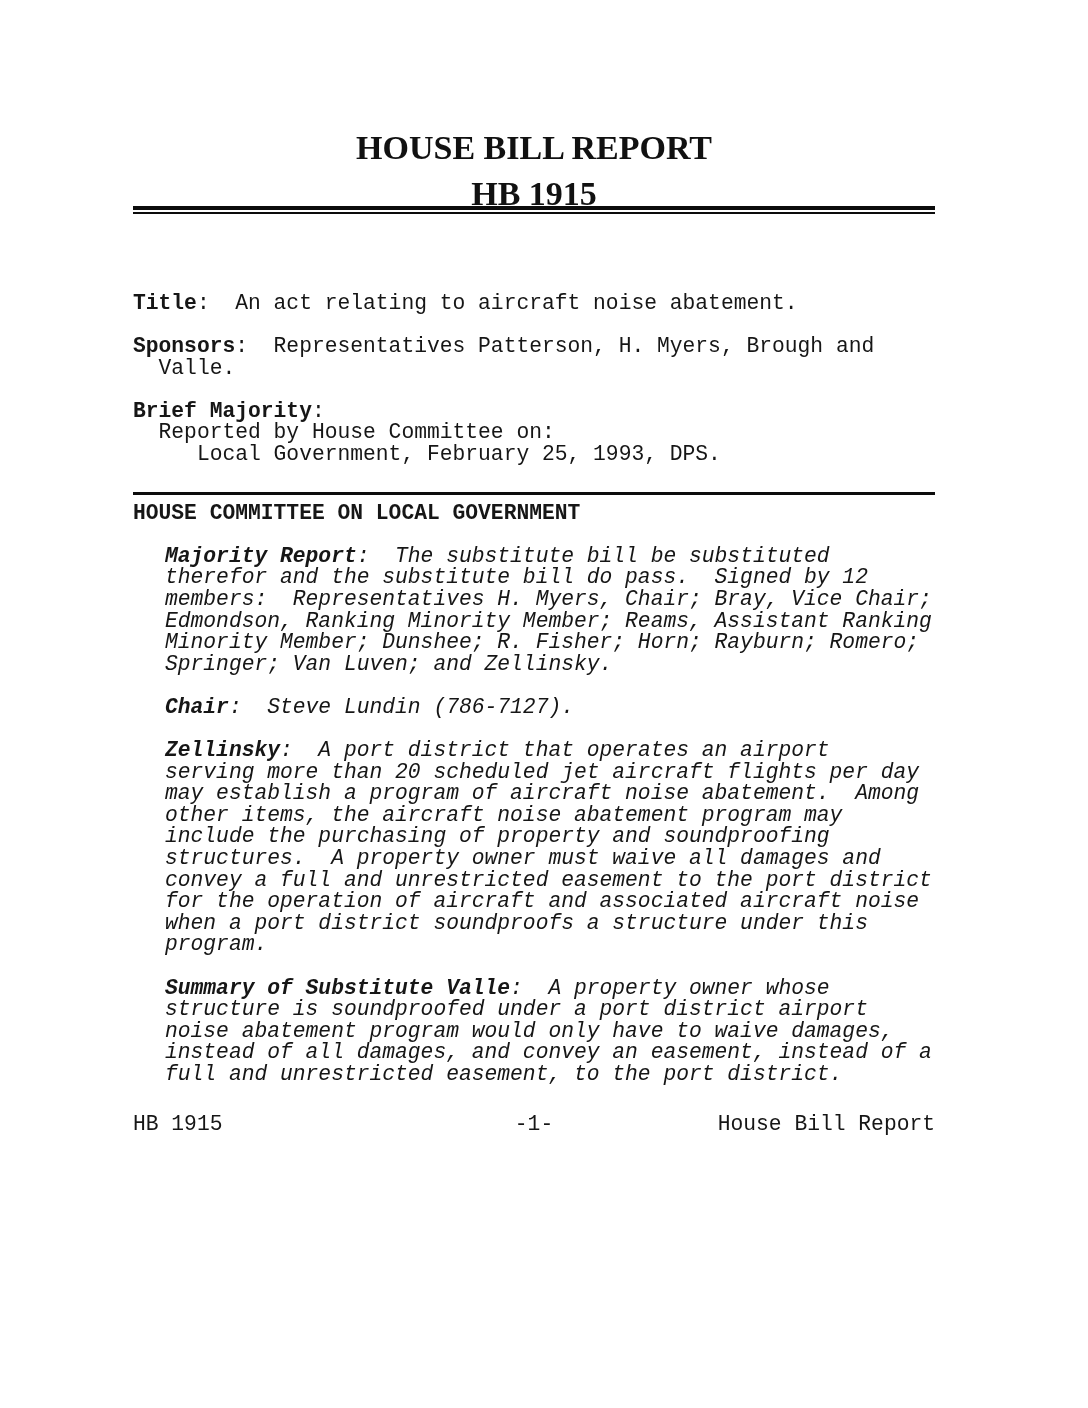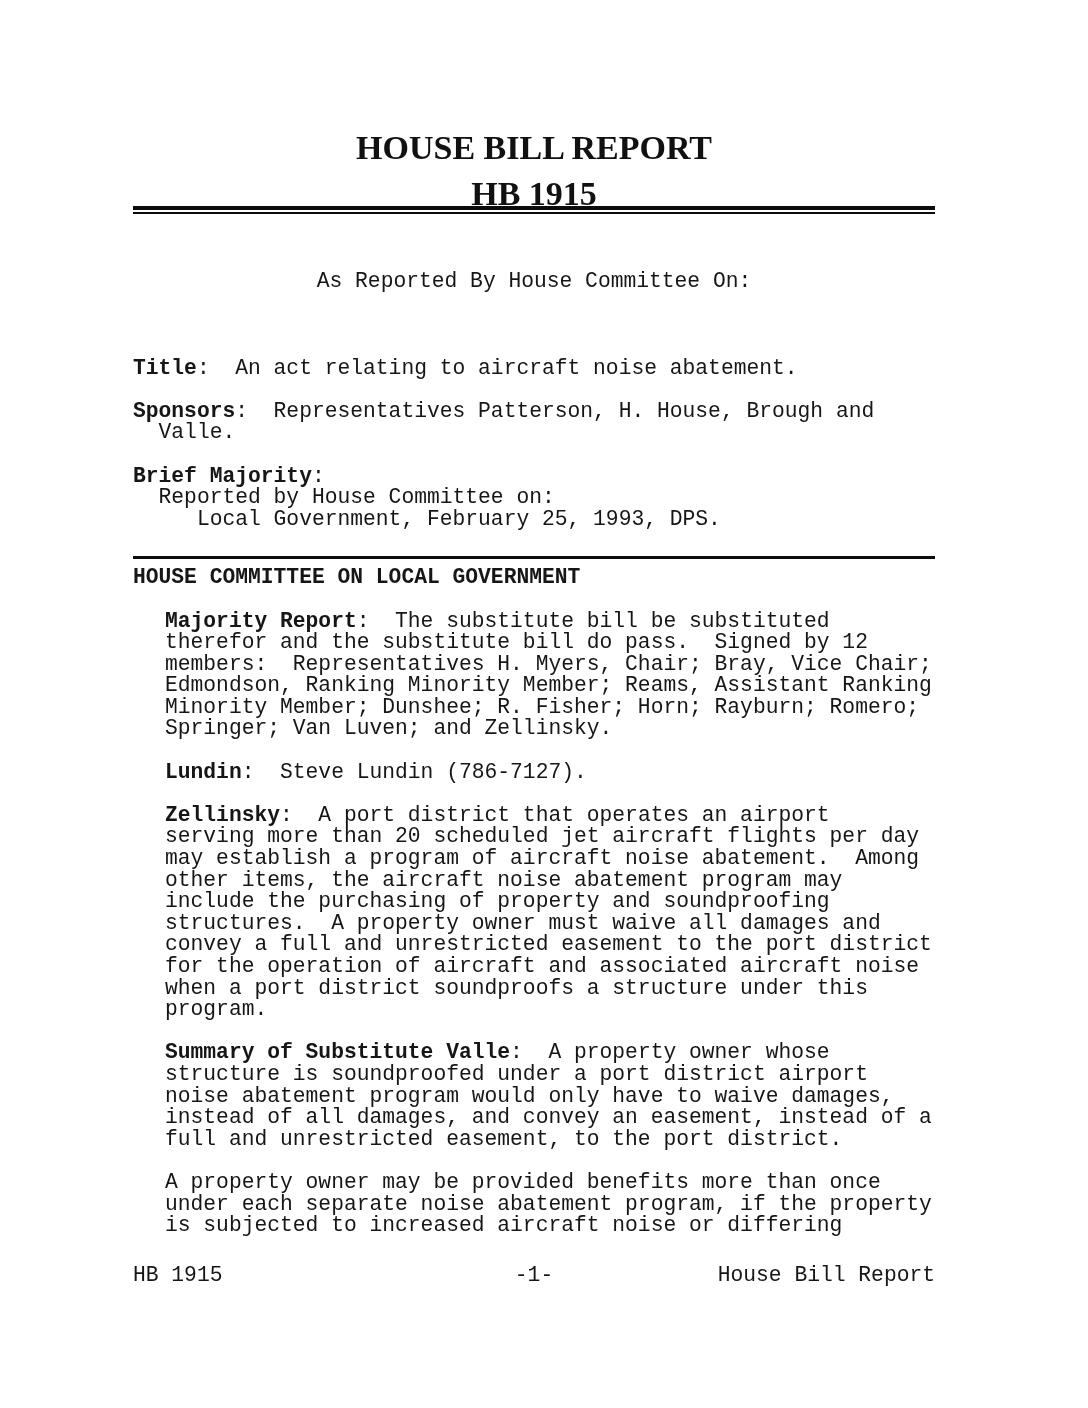--- a/index.html
+++ b/index.html
@@ -59,20 +59,21 @@
   .subtitle-line {
     text-align: center;
     white-space: pre;
   }
   p.para {
     margin: 21.6px 0 0 0;
     white-space: pre;
   }
   p.para.indented {
     margin-left: 32px;
+    font-style: italic;
   }
   .b {
     font-weight: bold;
   }
   .section-rule {
     margin-top: 26px;
     height: 0;
     border-top: 3px solid #0c0c0c;
   }
   .committee-heading {
@@ -107,66 +108,62 @@
 <body>
 
 <div class="page">
   <div class="content">
 
     <h1 class="doc-title">HOUSE BILL REPORT</h1>
     <h2 class="bill-no">HB 1915</h2>
     <div class="double-rule"></div>
 
     <div class="subtitle">
-      <div class="subtitle-line">As Reported By House Committee On:</div>
     </div>
 
     <p class="para"><span class="b">Title</span><span>:  An act relating to aircraft noise abatement.</span></p>
 
 
-    <p class="para"><span class="b">Sponsors</span><span>:  Representatives Patterson, H. House, Brough and
+    <p class="para"><span class="b">Sponsors</span><span>:  Representatives Patterson, H. Myers, Brough and
   Valle.</span></p>
 
     <p class="para"><span class="b">Brief Majority</span><span>:
   Reported by House Committee on:
      Local Government, February 25, 1993, DPS.</span></p>
 
     <div class="section-rule"></div>
 
     <div class="committee-heading">HOUSE COMMITTEE ON LOCAL GOVERNMENT</div>
 
     <p class="para indented"><span class="b">Majority Report</span><span>:  The substitute bill be substituted
 therefor and the substitute bill do pass.  Signed by 12
 members:  Representatives H. Myers, Chair; Bray, Vice Chair;
 Edmondson, Ranking Minority Member; Reams, Assistant Ranking
 Minority Member; Dunshee; R. Fisher; Horn; Rayburn; Romero;
 Springer; Van Luven; and Zellinsky.</span></p>
 
-    <p class="para indented"><span class="b">Lundin</span><span>:  Steve Lundin (786-7127).</span></p>
+    <p class="para indented"><span class="b">Chair</span><span>:  Steve Lundin (786-7127).</span></p>
 
     <p class="para indented"><span class="b">Zellinsky</span><span>:  A port district that operates an airport
 serving more than 20 scheduled jet aircraft flights per day
 may establish a program of aircraft noise abatement.  Among
 other items, the aircraft noise abatement program may
 include the purchasing of property and soundproofing
 structures.  A property owner must waive all damages and
 convey a full and unrestricted easement to the port district
 for the operation of aircraft and associated aircraft noise
 when a port district soundproofs a structure under this
 program.</span></p>
 
     <p class="para indented"><span class="b">Summary of Substitute Valle</span><span>:  A property owner whose
 structure is soundproofed under a port district airport
 noise abatement program would only have to waive damages,
 instead of all damages, and convey an easement, instead of a
 full and unrestricted easement, to the port district.</span></p>
 
-    <p class="para indented">A property owner may be provided benefits more than once
-under each separate noise abatement program, if the property
-is subjected to increased aircraft noise or differing</p>
 
     <div class="footer">
       <span class="f-left">HB 1915</span>
       <span class="f-center">-1-</span>
       <span class="f-right">House Bill Report</span>
     </div>
 
   </div>
 </div>
 

